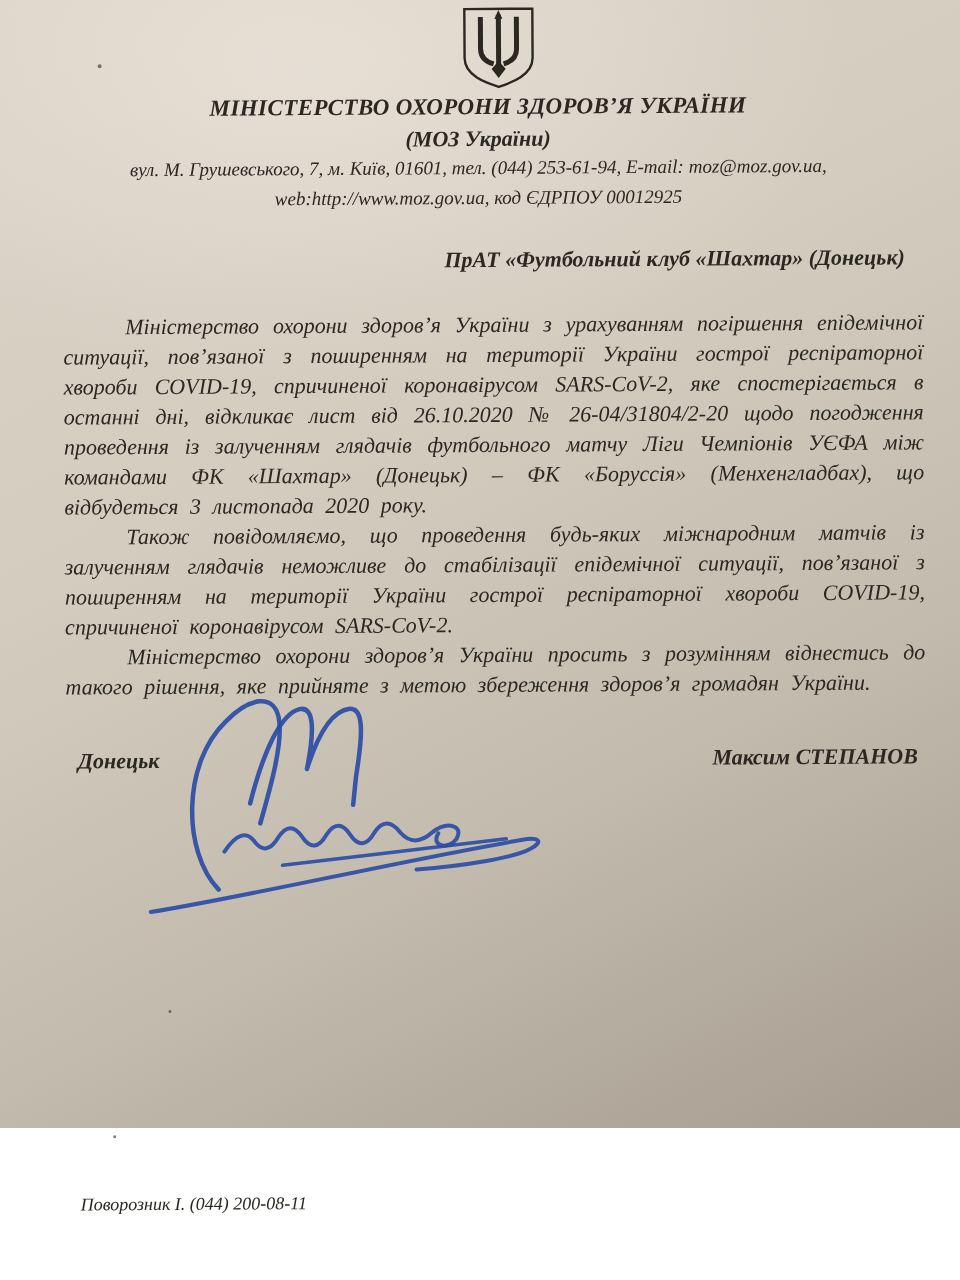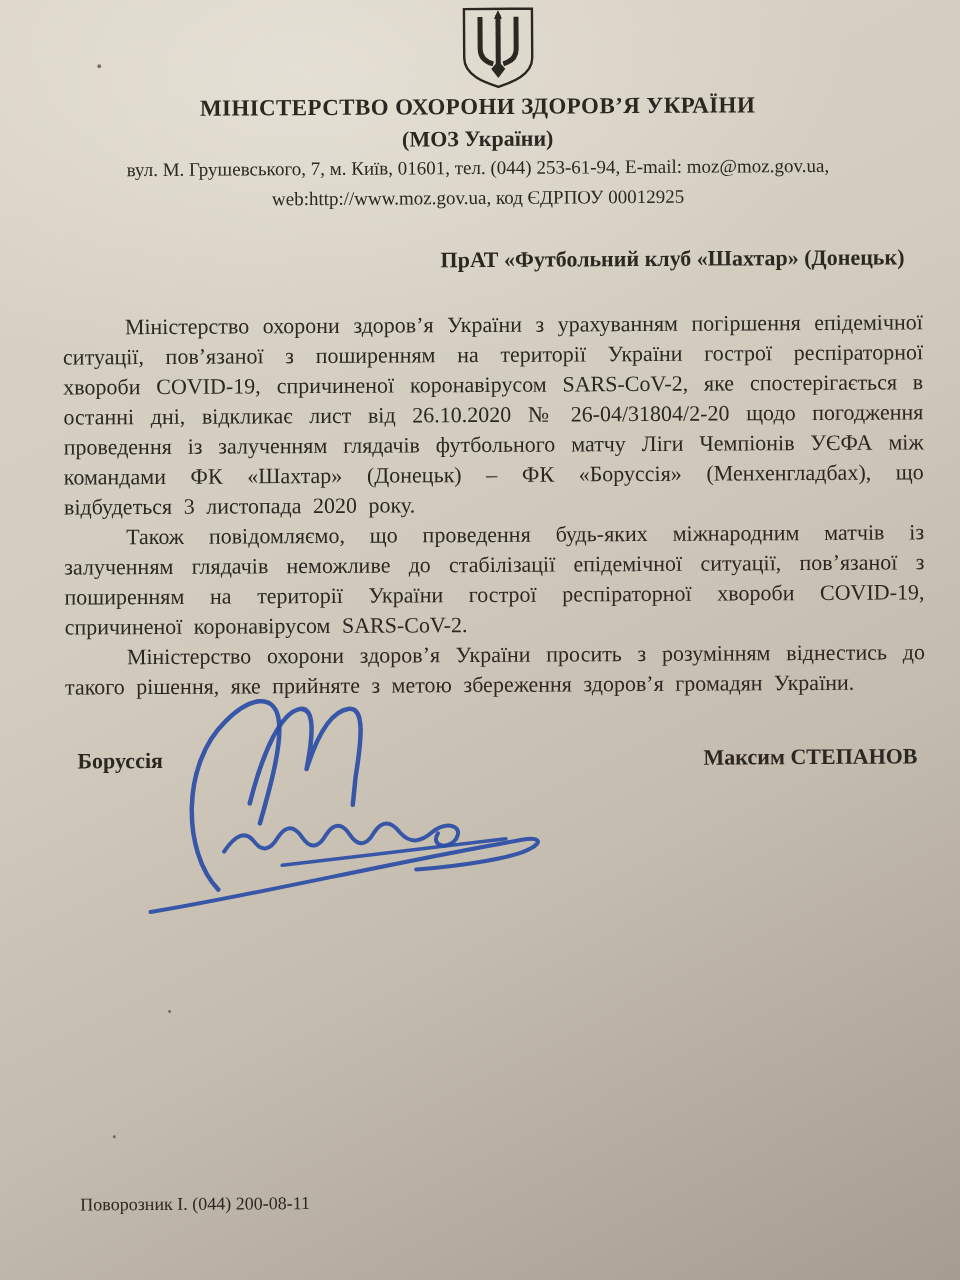--- a/index.html
+++ b/index.html
@@ -8,24 +8,25 @@
     --ink:#2b2822;
     --signature-ink:#2b4da6;
   }
   html,body{margin:0;padding:0;}
   body{
     width:960px;height:1280px;overflow:hidden;
     font-family:"Liberation Serif","DejaVu Serif",serif;
     color:var(--ink);
   }
   .page{
-    position:absolute;inset:0;width:960px;height:1280px;
+    position:absolute;inset:0;width:960px;height:1128px;
     background:
       radial-gradient(ellipse 900px 520px at 32% 6%, rgba(240,235,225,.55), rgba(240,235,225,0) 60%),
       linear-gradient(153deg, var(--paper-top) 0%, #d3cdc0 38%, #c4bcae 66%, var(--paper-bottom) 100%);
+    font-style: italic;
   }
   .sheet{
     position:absolute;inset:0;
     transform:rotate(-0.35deg);
     transform-origin:50% 40%;
   }
   .speck{position:absolute;width:4px;height:4px;border-radius:50%;background:rgba(60,55,48,.65);}
   .emblem{position:absolute;left:461px;top:6px;width:80px;height:84px;}
   .ministry-name{
     position:absolute;top:94px;left:0;width:100%;
@@ -79,21 +80,21 @@
     <div class="contact-line2">web:http://www.moz.gov.ua, код ЄДРПОУ 00012925</div>
 
     <div class="addressee">ПрАТ «Футбольний клуб «Шахтар» (Донецьк)</div>
 
     <div class="body-text">
       <p>Міністерство охорони здоров’я України з урахуванням погіршення епідемічної ситуації, пов’язаної з поширенням на території України гострої респіраторної хвороби COVID-19, спричиненої коронавірусом SARS-CoV-2, яке спостерігається в останні дні, відкликає лист від 26.10.2020 № 26-04/31804/2-20 щодо погодження проведення із залученням глядачів футбольного матчу Ліги Чемпіонів УЄФА між командами ФК «Шахтар» (Донецьк) – ФК «Боруссія» (Менхенгладбах), що відбудеться 3 листопада 2020 року.</p>
       <p>Також повідомляємо, що проведення будь-яких міжнародним матчів із залученням глядачів неможливе до стабілізації епідемічної ситуації, пов’язаної з поширенням на території України гострої респіраторної хвороби COVID-19, спричиненої коронавірусом SARS-CoV-2.</p>
       <p>Міністерство охорони здоров’я України просить з розумінням віднестись до такого рішення, яке прийняте з метою збереження здоров’я громадян України.</p>
     </div>
 
-    <div class="sig-title">Боруссія</div>
+    <div class="sig-title">Донецьк</div>
     <div class="sig-name">Максим СТЕПАНОВ</div>
 
     <svg class="signature-svg" viewBox="0 0 450 235">
       <path class="pen" stroke-width="4.5" d="M86 206 C 50 168 50 80 94 38 C 118 14 142 10 147 34 C 152 58 138 106 128 140"></path>
       <path class="pen" stroke-width="4.5" d="M118 120 C 132 66 150 30 168 26 C 184 23 182 52 175 86 C 186 52 200 28 218 26 C 234 25 230 58 224 94 L 221 122"></path>
       <path class="pen" stroke-width="4" d="M92 168 Q 110 142 122 158 Q 134 174 146 154 Q 158 136 170 154 Q 182 172 194 152 Q 206 134 218 152 Q 230 170 242 150 Q 254 132 268 150 Q 282 166 300 150 C 316 138 332 144 324 157 C 316 168 298 164 306 151"></path>
       <path class="pen" stroke-width="4" d="M18 228 C 110 214 270 178 390 158 C 406 155 412 160 398 167 C 382 176 330 184 284 187"></path>
       <path class="pen" stroke-width="3.5" d="M150 182 C 220 174 322 163 374 157"></path>
     </svg>
 

